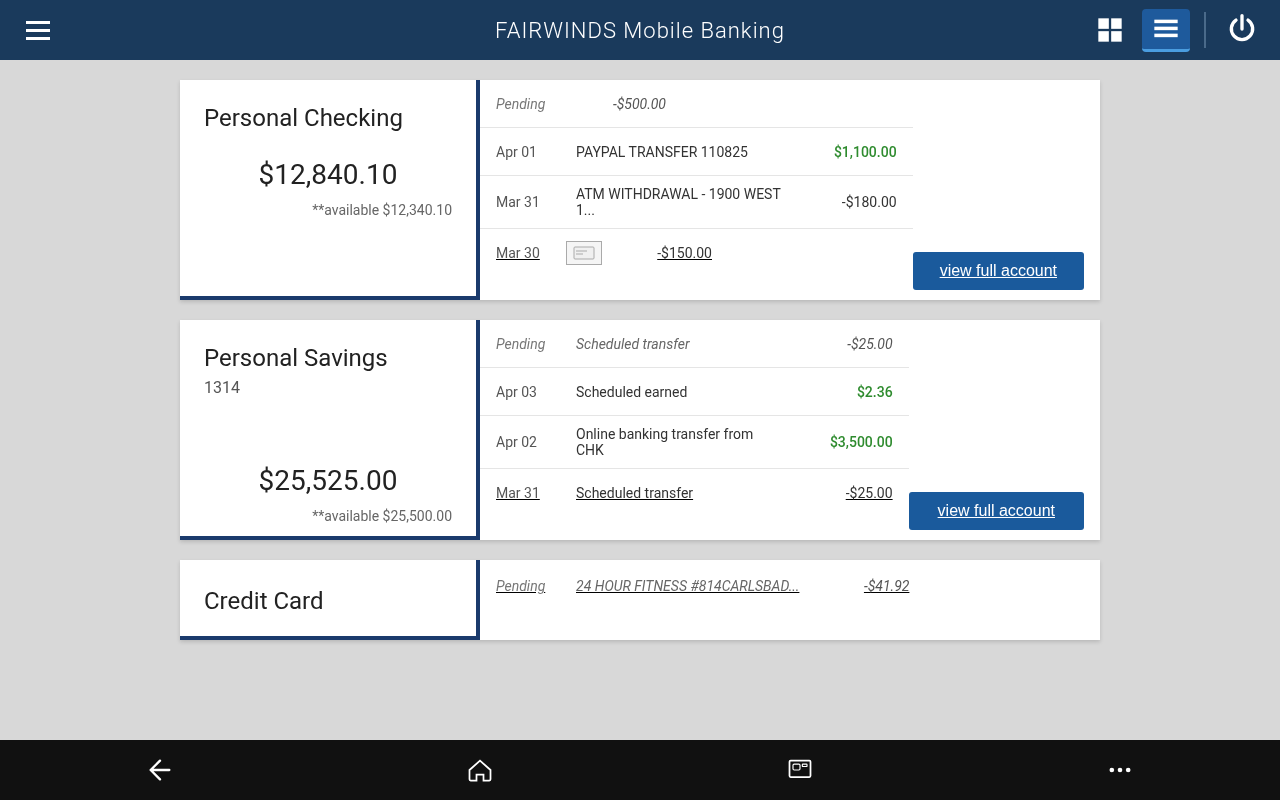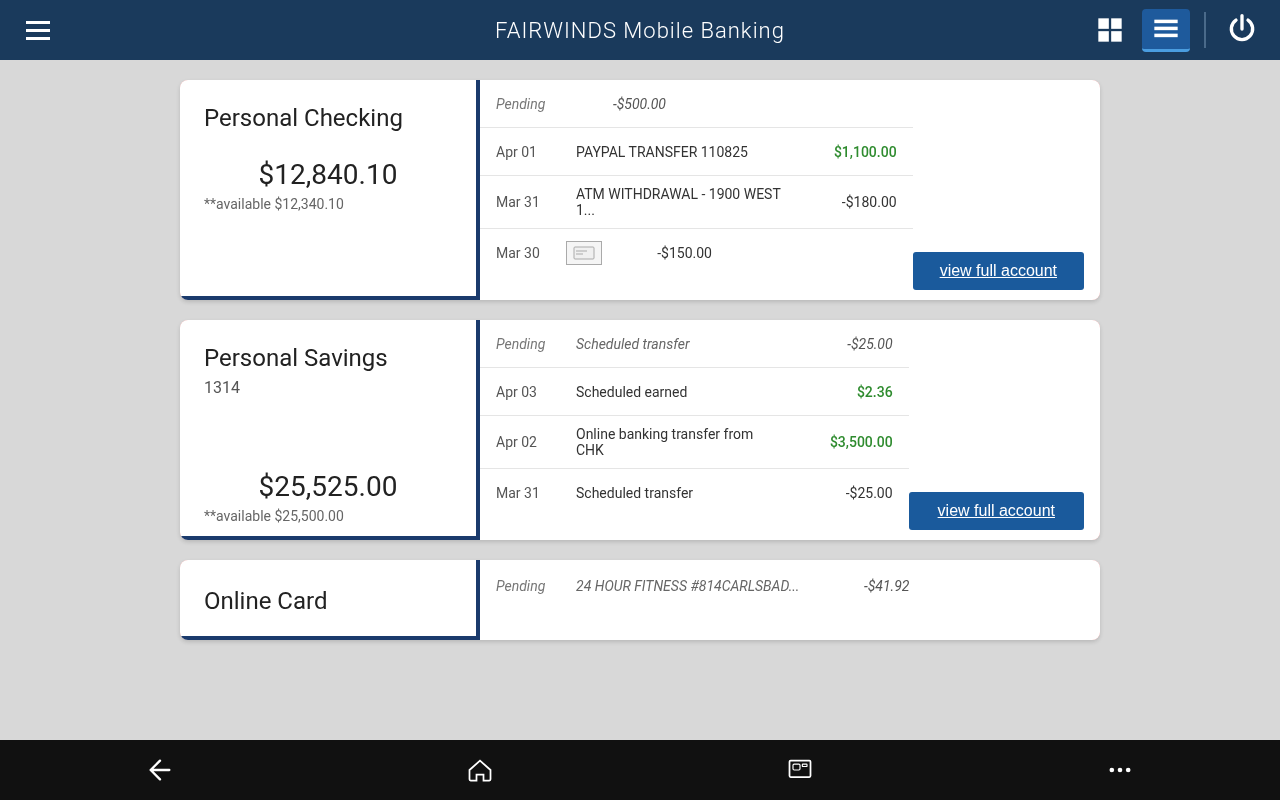--- a/index.html
+++ b/index.html
@@ -99,21 +99,21 @@
       padding: 20px 180px;
       display: flex;
       flex-direction: column;
       gap: 20px;
     }
 
     
     .account-card {
       display: flex;
       background: #fca5a5;
-      border-radius: 8px;
+      border-radius: 0;
       overflow: hidden;
       box-shadow: 0 2px 4px rgba(0,0,0,0.15);
       min-height: 220px;
     }
 
     .account-info {
       width: 300px;
       flex-shrink: 0;
       padding: 24px 24px 16px 24px;
       display: flex;
@@ -146,39 +146,41 @@
     .account-balance {
       font-size: 28px;
       font-weight: 400;
       color: #222;
       text-align: center;
       margin-top: 20px;
     }
     .account-available {
       font-size: 14px;
       color: #666;
-      margin-top: 5px;
+      text-align: right;
+      margin-top: 11px;
     }
 
     
     .transactions-panel {
       flex: 1;
       display: flex;
       flex-direction: column;
       background: white;
     }
     .transaction-row {
       display: flex;
       align-items: center;
       padding: 10px 16px;
       border-bottom: 1px solid #e5e5e5;
       min-height: 48px;
     }
     .transaction-row:last-child {
       border-bottom: none;
+      text-decoration: underline;
     }
     .tx-date {
       width: 70px;
       font-size: 14px;
       color: #555;
       flex-shrink: 0;
     }
     .tx-date.pending {
       font-style: italic;
       color: #777;
@@ -386,21 +388,21 @@
               <div class="tx-description">Scheduled transfer</div>
               <div class="tx-amount negative">-$25.00</div>
             </div>
           </div>
           <button class="view-full-btn">view full account</button>
         </div>
       </div>
     </div>
     <div class="account-card partial">
       <div class="account-info">
-        <div class="account-name">Online Card</div>
+        <div class="account-name">Credit Card</div>
       </div>
       <div class="transactions-panel">
         <div class="transactions-and-btn">
           <div>
             <div class="transaction-row">
               <div class="tx-date pending">Pending</div>
               <div class="tx-description pending">24 HOUR FITNESS #814CARLSBAD...</div>
               <div class="tx-amount pending">-$41.92</div>
             </div>
           </div>

